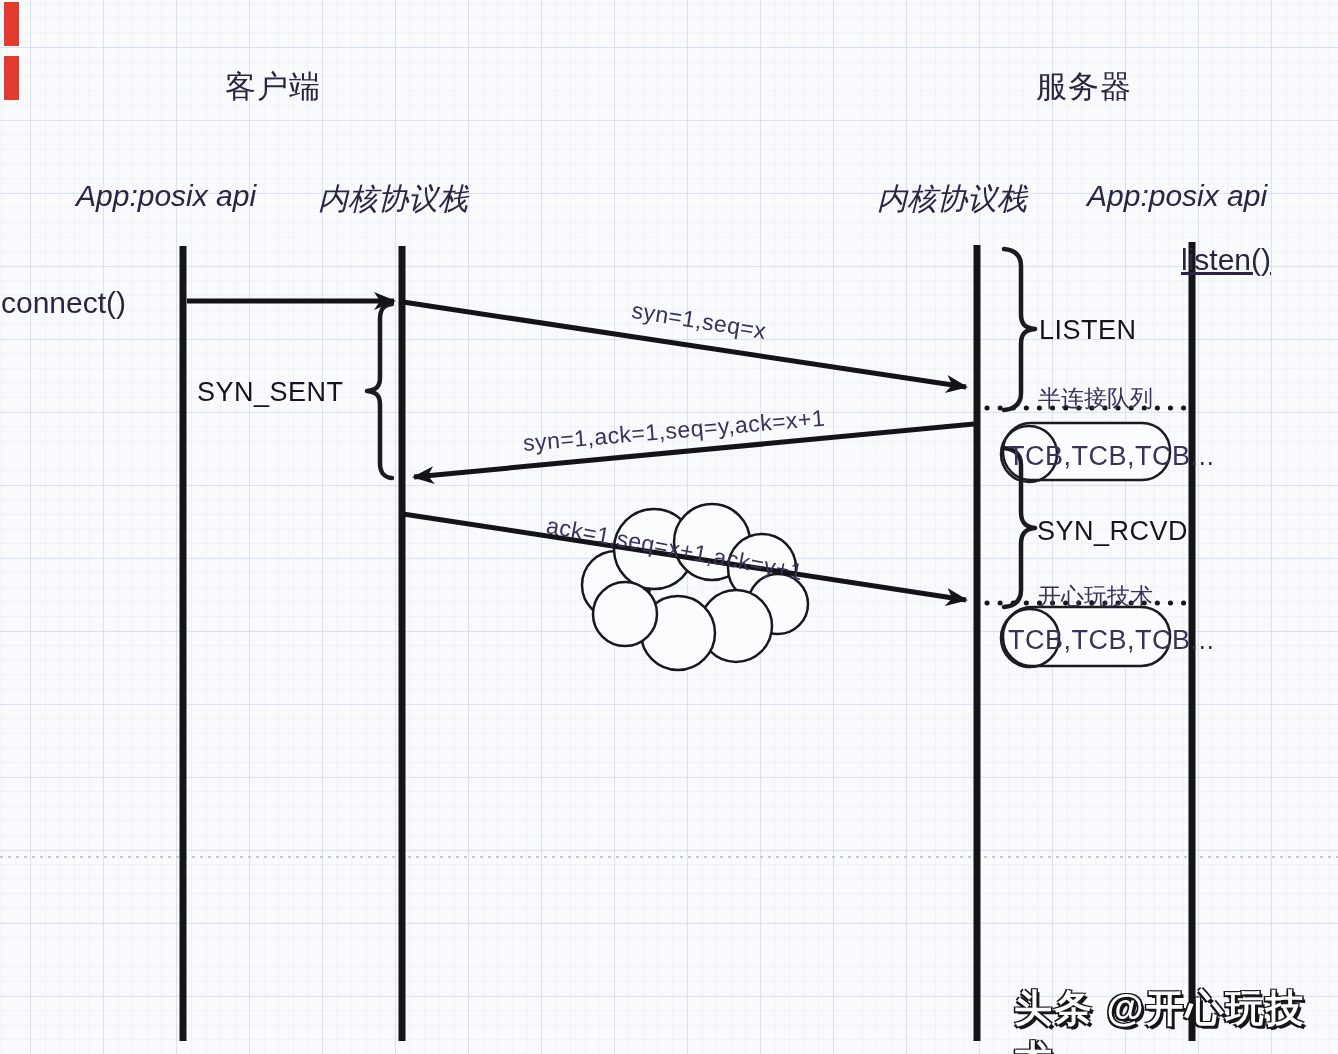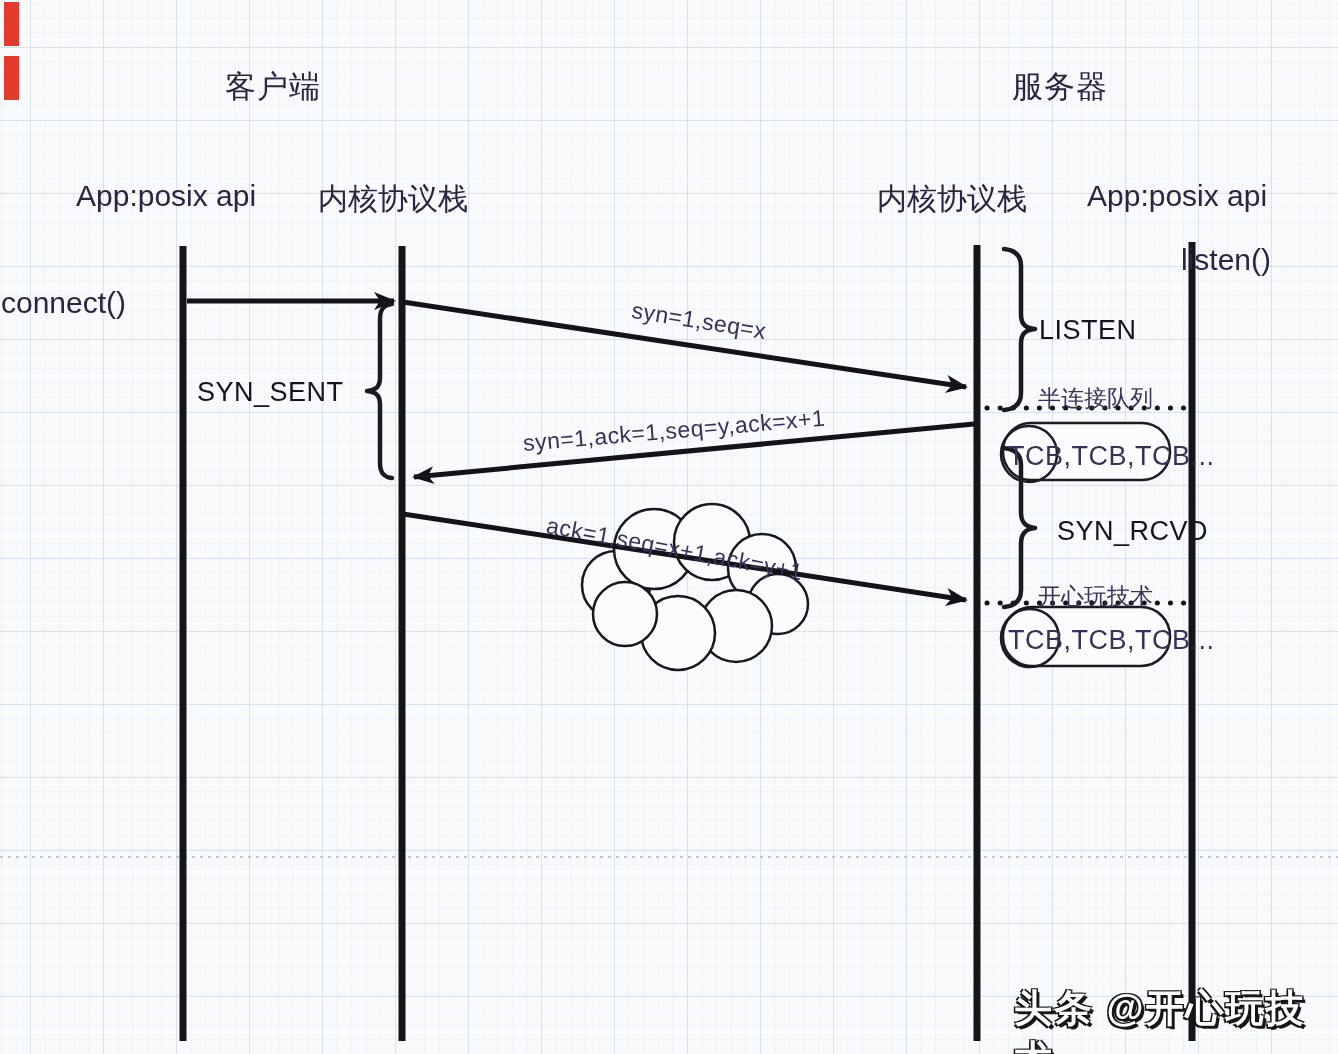--- a/index.html
+++ b/index.html
@@ -12,21 +12,21 @@
     background-image:
       linear-gradient(to right, rgba(200,212,232,.55) 1px, transparent 1px),
       linear-gradient(to bottom, rgba(200,212,232,.55) 1px, transparent 1px),
       linear-gradient(to right, rgba(214,224,240,.25) 1px, transparent 1px),
       linear-gradient(to bottom, rgba(214,224,240,.25) 1px, transparent 1px);
     background-size:73px 73px,73px 73px,14.6px 14.6px,14.6px 14.6px;
     background-position:30px 47px,30px 47px,1px 3px,1px 3px;
   }
   .abs{position:absolute;white-space:nowrap;}
   .title{font-size:31px;color:#2c2440;letter-spacing:1px;}
-  .col-label{font-size:30px;color:#2c2440;}
+  .col-label{font-size:30px;color:#2c2440;font-style:italic;}
   .api-call{font-size:30px;color:#2c2440;}
   .state-label{font-size:27px;font-weight:400;color:#17121f;letter-spacing:.5px;}
   .queue-label{font-size:23px;color:#3b3158;margin-top:8px;}
   .tcb-text{font-size:27px;color:#3b3158;letter-spacing:.5px;}
   .msg-label{font-size:23px;color:#3b3158;letter-spacing:.5px;transform-origin:0 0;}
   .redmark{position:absolute;left:4px;width:15px;background:#e23b2e;}
   .rm1{top:2px;height:44px;}
   .rm2{top:56px;height:44px;}
   .hdash{
     position:absolute;left:0;top:856px;width:1338px;height:2px;
@@ -86,33 +86,33 @@
     <line x1="977" y1="245" x2="977" y2="1041" stroke="#141419" stroke-width="7"></line>
     <line x1="1192" y1="242" x2="1192" y2="1041" stroke="#141419" stroke-width="7"></line>
 
     <line x1="187" y1="301" x2="394" y2="301" stroke="#14131a" stroke-width="5" marker-end="url(#ah)"></line>
     <line x1="403" y1="302" x2="966" y2="387" stroke="#14131a" stroke-width="5" marker-end="url(#ah)"></line>
     <line x1="974" y1="424" x2="414" y2="477" stroke="#14131a" stroke-width="5" marker-end="url(#ah)"></line>
     <line x1="403" y1="514" x2="966" y2="600" stroke="#14131a" stroke-width="5" marker-end="url(#ah)"></line>
   </svg>
 
   <div class="abs title" style="left:225px;top:66px;text-align:center;">客户端</div>
-  <div class="abs title" style="left:1012px;top:66px;">服务器</div>
+  <div class="abs title" style="left:1036px;top:66px;">服务器</div>
 
   <div class="abs col-label" style="left:76px;top:179px;">App:posix api</div>
   <div class="abs col-label" style="left:318px;top:179px;">内核协议栈</div>
   <div class="abs col-label" style="left:877px;top:179px;">内核协议栈</div>
   <div class="abs col-label" style="left:1087px;top:179px;">App:posix api</div>
 
   <div class="abs api-call" style="left:1px;top:286px;">connect()</div>
-  <div class="abs api-call" style="left:1181px;top:243px;">listen()</div>
+  <div class="abs api-call" style="left:1181px;top:243px;text-decoration:underline;">listen()</div>
 
   <div class="abs state-label" style="left:197px;top:377px;text-align:center;">SYN_SENT</div>
   <div class="abs state-label" style="left:1039px;top:315px;">LISTEN</div>
-  <div class="abs state-label" style="left:1037px;top:516px;margin-left:20px;">SYN_RCVD</div>
+  <div class="abs state-label" style="left:1037px;top:516px;">SYN_RCVD</div>
 
   <div class="abs queue-label" style="left:1038px;top:375px;">半连接队列</div>
   <div class="abs tcb-text" style="left:1008px;top:441px;">TCB,TCB,TCB...</div>
   <div class="abs queue-label" style="left:1038px;top:573px;">开心玩技术</div>
   <div class="abs tcb-text" style="left:1008px;top:625px;">TCB,TCB,TCB...</div>
 
   <div class="abs msg-label" style="left:634px;top:297px;transform:rotate(9deg);">syn=1,seq=x</div>
   <div class="abs msg-label" style="left:522px;top:430px;transform:rotate(-4.8deg);">syn=1,ack=1,seq=y,ack=x+1</div>
   <div class="abs msg-label" style="left:549px;top:512px;transform:rotate(10.5deg);">ack=1,seq=x+1,ack=y+1</div>
 

